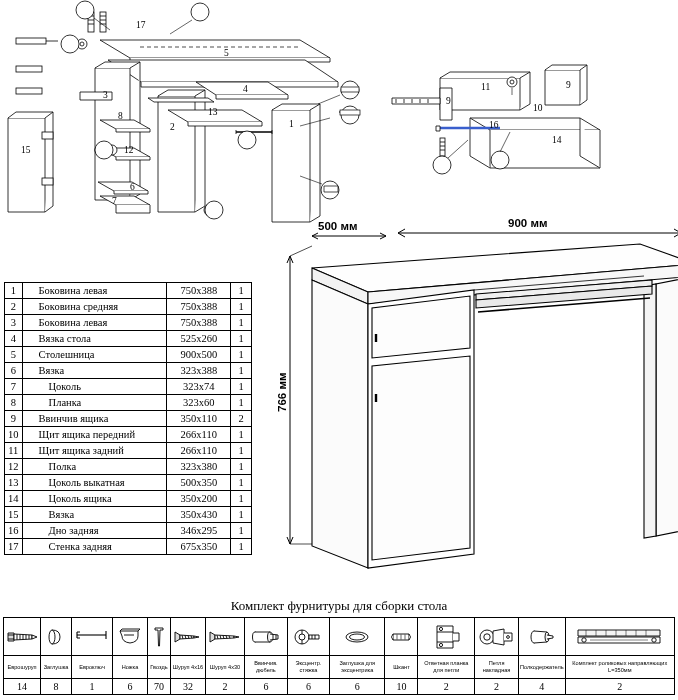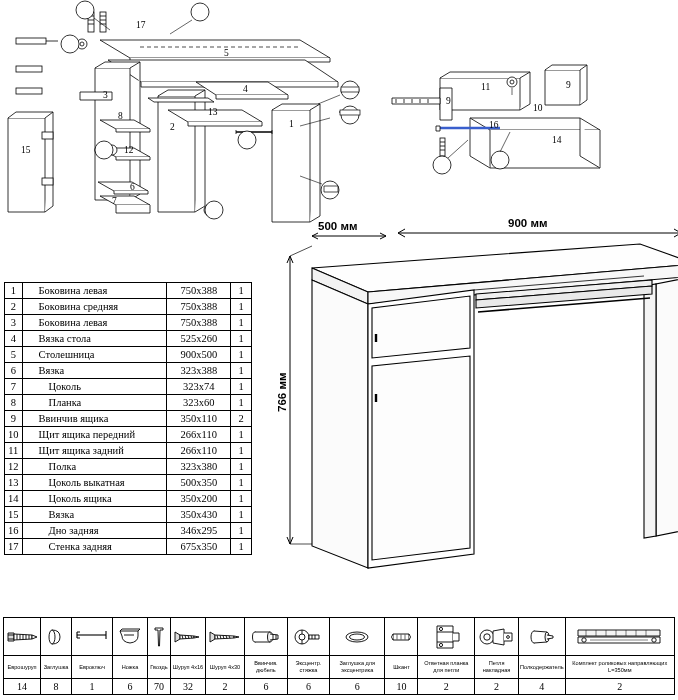--- a/index.html
+++ b/index.html
@@ -423,20 +423,21 @@
       <g font-family="Liberation Sans, sans-serif" font-size="11.5" font-weight="bold" fill="#000">
         <text x="42" y="14">500 мм</text>
         <text x="232" y="11">900 мм</text>
       </g>
       <g transform="translate(0,0)">
         <text x="-196" y="10" transform="rotate(-90)" font-family="Liberation Sans, sans-serif" font-size="11.5" font-weight="bold" fill="#000">766 мм</text>
       </g>
     </svg>
   </div>
 
+  <div id="hardware-title">Комплект фурнитуры для сборки стола</div>
 
   <table id="hw-table">
     <tbody>
       <tr class="icons">
         <td>
           <svg class="hw-ico" width="36" height="30" viewBox="0 0 36 30">
             <g stroke="#000" stroke-width="0.9" fill="none">
               <path d="M4,11 L4,19 L10,19 L10,11 Z" fill="#ddd"></path>
               <path d="M10,12 L28,13 L28,17 L10,18 Z" fill="#fff"></path>
               <path d="M13,12.2 L13,17.8 M16,12.4 L16,17.6 M19,12.5 L19,17.5 M22,12.7 L22,17.3 M25,12.9 L25,17.1"></path>

